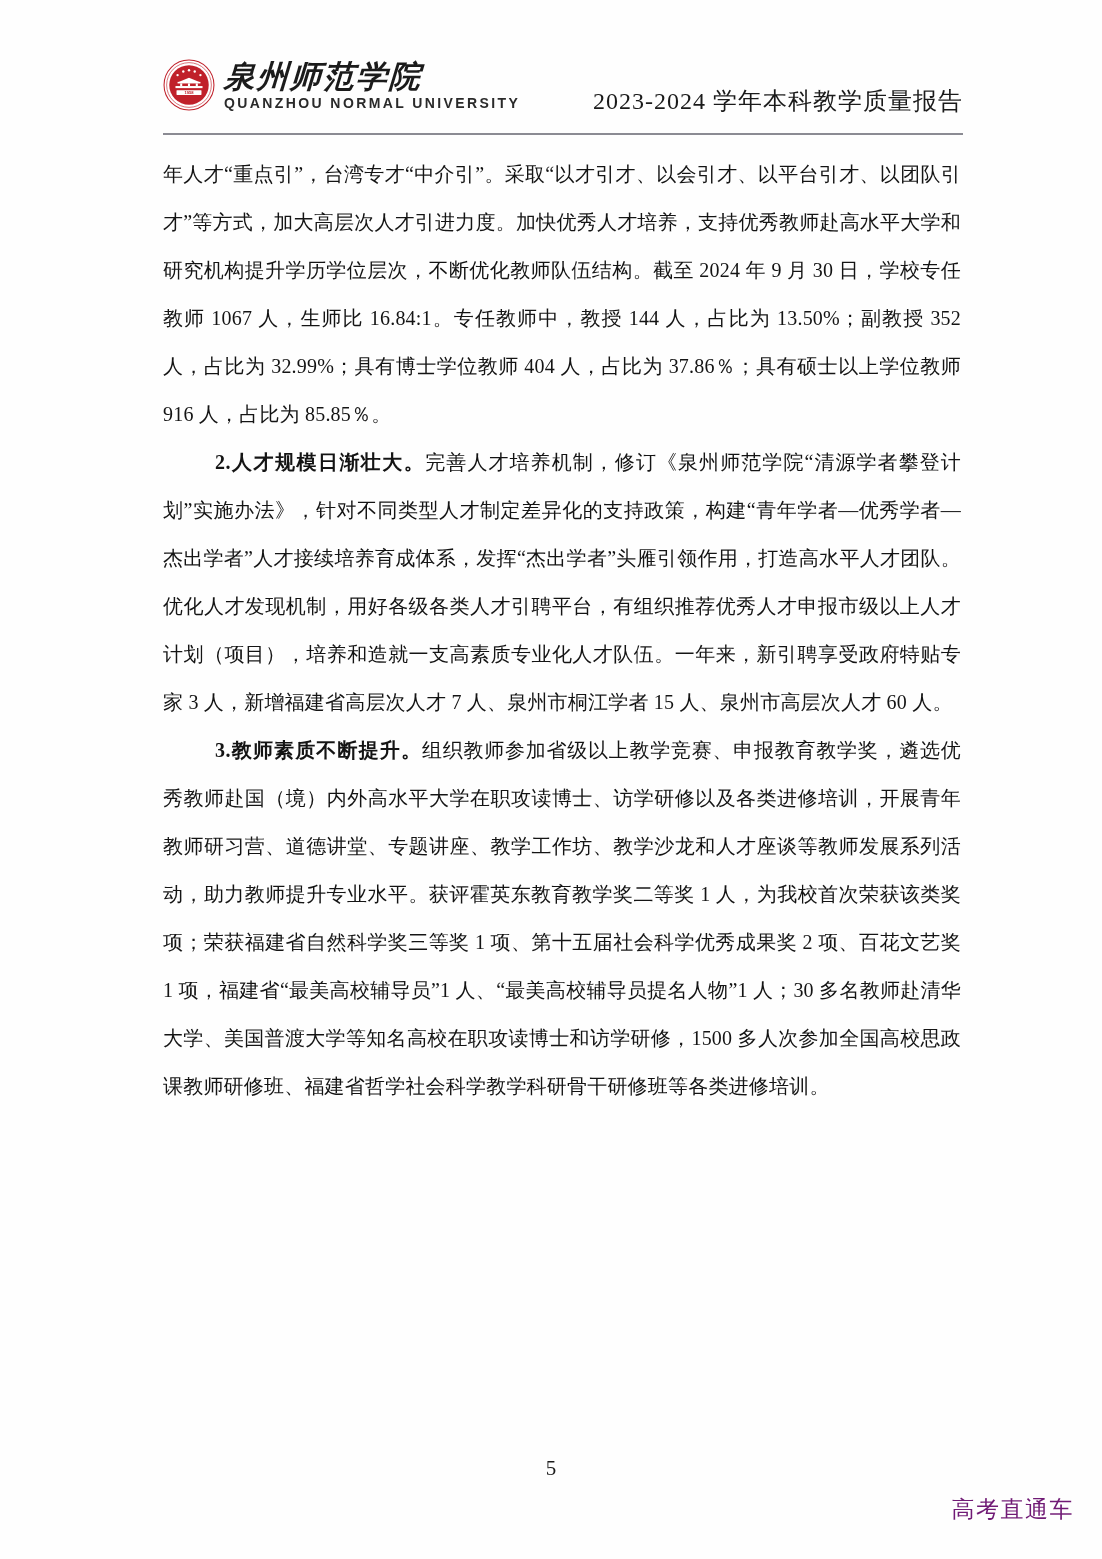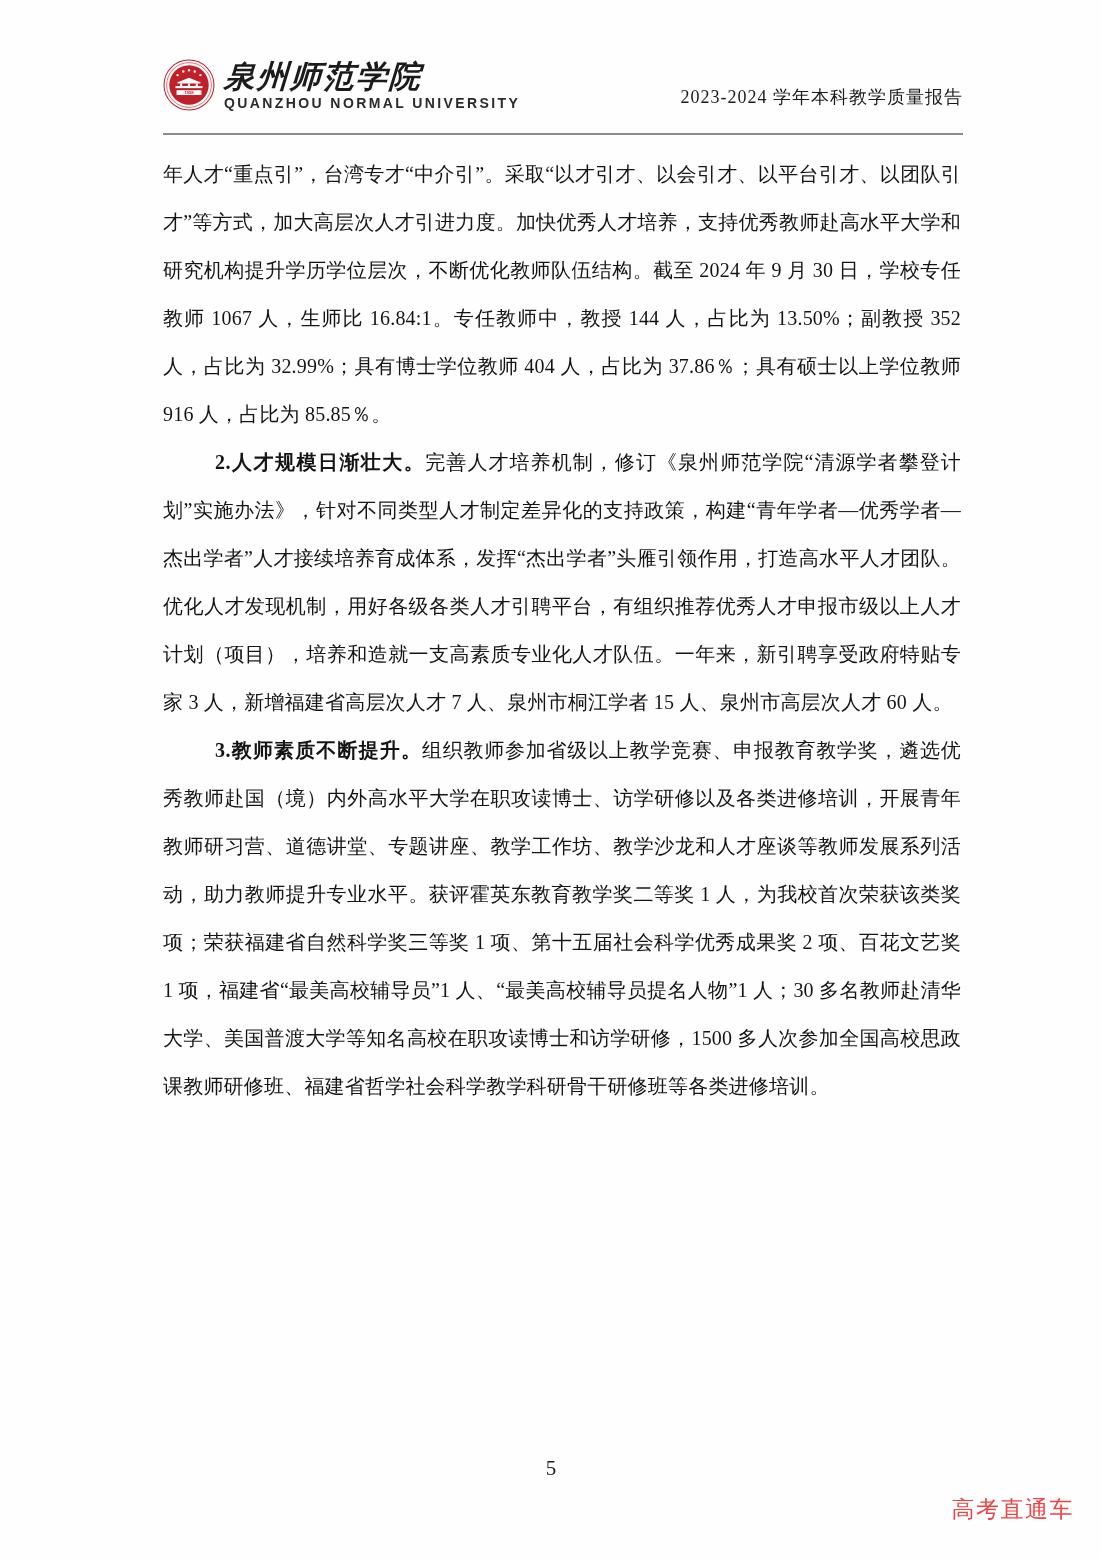--- a/index.html
+++ b/index.html
@@ -75,21 +75,21 @@
     letter-spacing: 2.4px;
     color: #2a2a2a;
     white-space: nowrap;
   }
 
   .header-title {
     position: absolute;
     right: 0;
     top: 30px;
     font-family: "Liberation Serif", "DejaVu Serif", serif;
-    font-size: 18px;
+    font-size: 24px;
     letter-spacing: 1px;
     color: #1a1a1a;
     white-space: nowrap;
   }
 
   .header-rule {
     position: absolute;
     left: 163px;
     top: 133px;
     width: 800px;
@@ -143,21 +143,21 @@
     color: #1a1a1a;
   }
 
   .watermark {
     position: absolute;
     right: 28px;
     top: 1494px;
     font-family: "Liberation Sans", "DejaVu Sans", sans-serif;
     font-size: 23px;
     letter-spacing: 1.5px;
-    color: #ef4444;
+    color: #701a75;
     white-space: nowrap;
   }
 </style>
 </head>
 <body>
 
 <div class="page">
 
   <div class="page-header">
 

